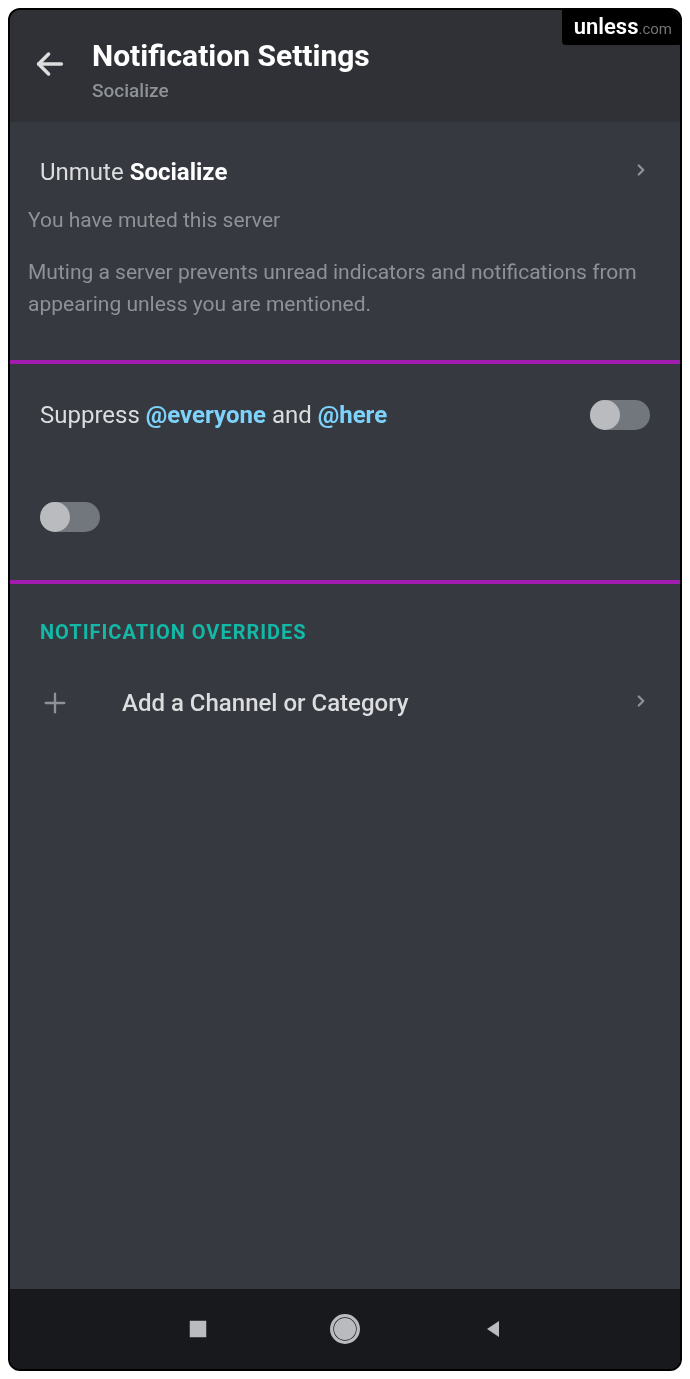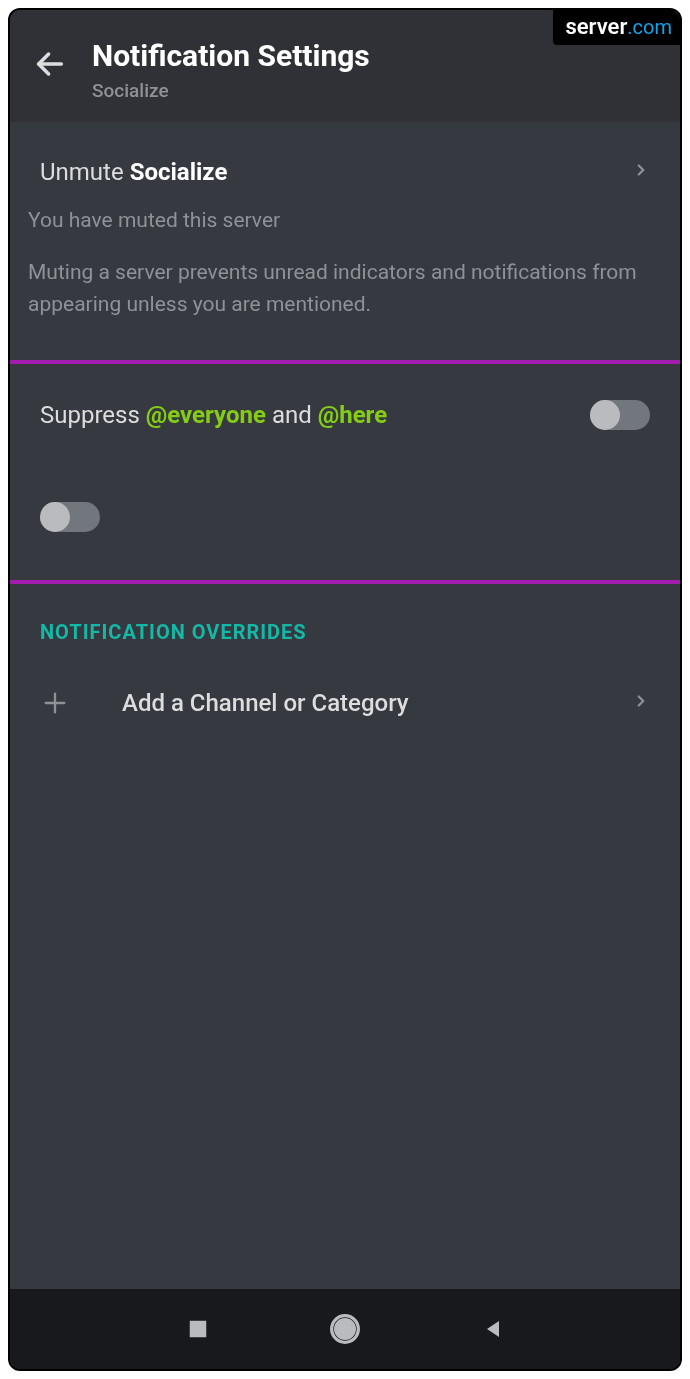--- a/index.html
+++ b/index.html
@@ -34,23 +34,23 @@
       right: 8px;
       background: #000;
       color: #fff;
       padding: 6px 10px 6px 12px;
       font-size: 22px;
       font-weight: 600;
       z-index: 100;
       border-radius: 4px 18px 4px 4px;
     }
     .watermark .dim {
-      color: #0ea5e9;
+      color: #737373;
       font-weight: 400;
-      font-size: 20px;
+      font-size: 15px;
     }
     
     .header {
       background: #2f3136;
       padding: 28px 20px 20px 20px;
       display: flex;
       align-items: flex-start;
       gap: 22px;
     }
     .back-arrow {
@@ -126,21 +126,21 @@
       align-items: center;
       padding: 36px 30px;
       justify-content: space-between;
     }
     .toggle-label {
       color: #dcddde;
       font-size: 24px;
       font-weight: 400;
     }
     .toggle-label .bold {
-      color: #84cc16;
+      color: #7dd3fc;
       font-weight: 700;
     }
     .toggle {
       width: 60px;
       height: 30px;
       background: #72767d;
       border-radius: 15px;
       position: relative;
     }
     .toggle-knob {
@@ -199,21 +199,21 @@
       align-items: center;
       justify-content: center;
       width: 40px;
       height: 40px;
     }
   </style>
 </head>
 <body>
 
 <div class="watermark">
-  <span>server</span><span class="dim">.com</span>
+  <span>unless</span><span class="dim">.com</span>
 </div>
 
 <div class="device-frame">
 
   <div class="header">
     <div class="back-arrow">
       <svg width="34" height="34" viewBox="0 0 24 24" fill="none" stroke="currentColor" stroke-width="2.5" stroke-linecap="round" stroke-linejoin="round">
         <line x1="20" y1="12" x2="4" y2="12"></line>
         <polyline points="11 19 4 12 11 5"></polyline>
       </svg>

